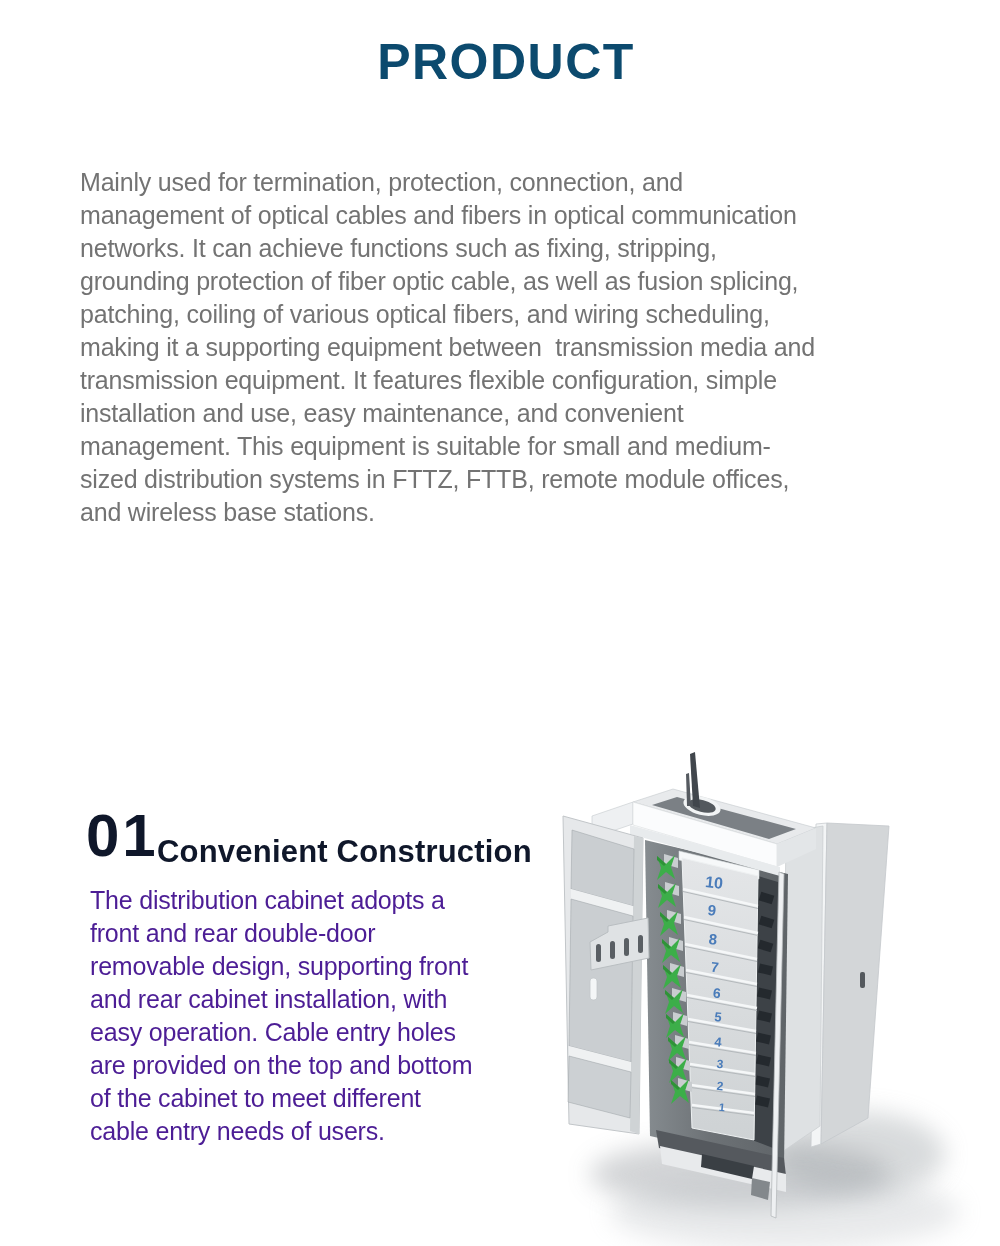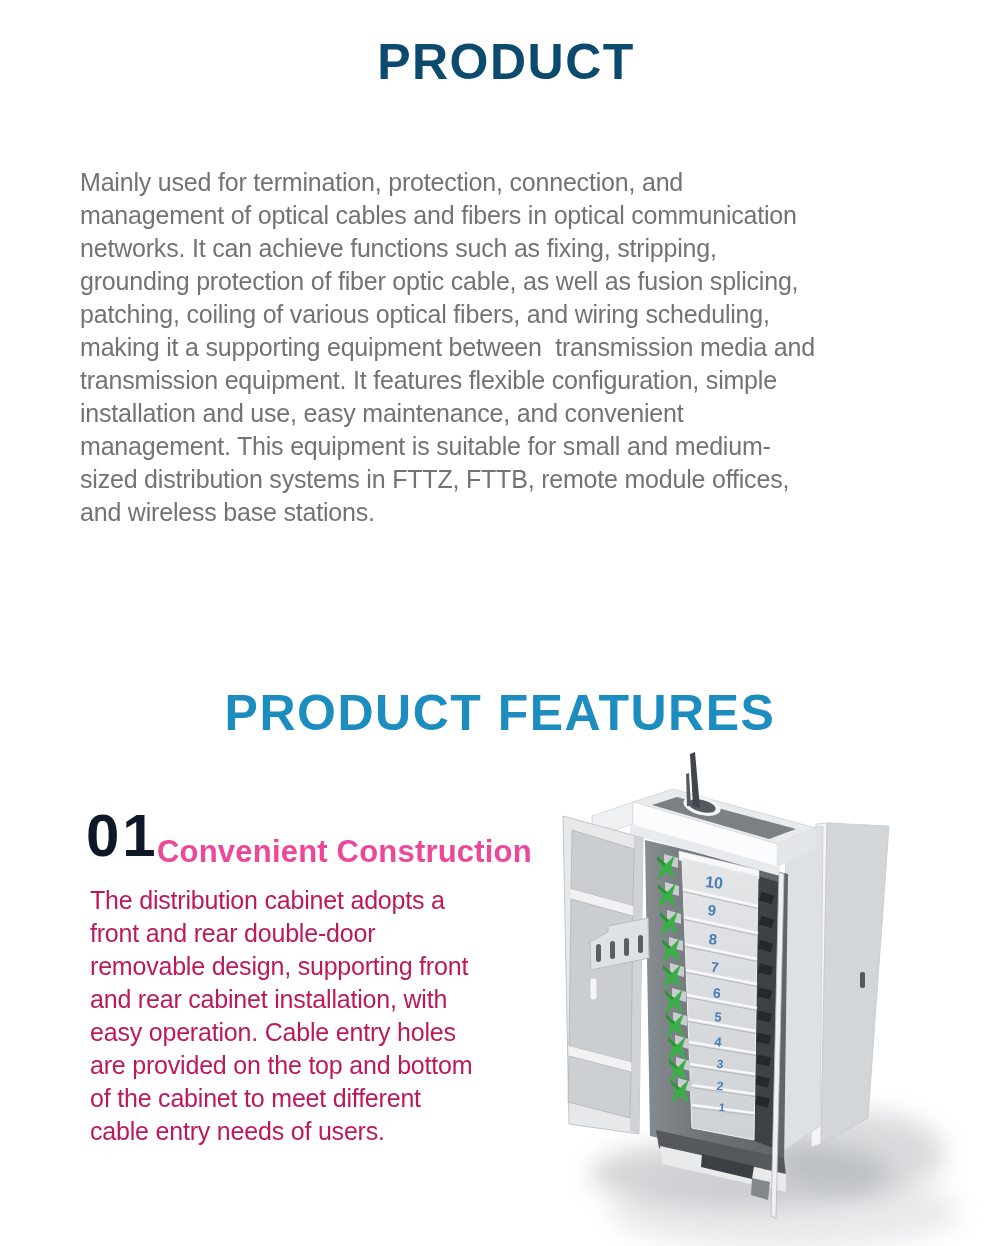--- a/index.html
+++ b/index.html
@@ -22,26 +22,26 @@
     position:absolute;left:0;right:0;top:684px;
     text-align:center;font-weight:bold;font-size:50px;
     color:#1d8dc0;letter-spacing:1.5px;
   }
   .feature-number{
     position:absolute;left:86px;top:806px;
     font-size:60px;font-weight:bold;color:#0f172a;letter-spacing:3px;line-height:1;
   }
   .feature-heading{
     position:absolute;left:157px;top:834px;
-    font-size:31px;font-weight:bold;color:#ec4899;letter-spacing:0.2px;
+    font-size:31px;font-weight:bold;color:#0f172a;letter-spacing:0.2px;
   }
   .feature-body{
     position:absolute;left:90px;top:884px;width:460px;
     font-size:25px;line-height:33px;letter-spacing:-0.2px;
-    white-space:pre;color:#be185d;
+    white-space:pre;color:#4c1d95;
   }
   .cabinet{
     position:absolute;left:530px;top:746px;width:470px;height:500px;
   }
   .cabinet svg{position:absolute;left:0;top:0;}
   .tray-label{
     position:absolute;transform:translate(-50%,-50%) rotate(6deg);
     color:#4a7cba;font-weight:bold;font-family:"Liberation Sans",sans-serif;
   }
 </style>
@@ -59,21 +59,20 @@
 networks. It can achieve functions such as fixing, stripping,
 grounding protection of fiber optic cable, as well as fusion splicing,
 patching, coiling of various optical fibers, and wiring scheduling,
 making it a supporting equipment between  transmission media and
 transmission equipment. It features flexible configuration, simple
 installation and use, easy maintenance, and convenient
 management. This equipment is suitable for small and medium-
 sized distribution systems in FTTZ, FTTB, remote module offices,
 and wireless base stations.</div>
 
-  <div class="features-title">PRODUCT FEATURES</div>
 
   <div class="feature-number">01</div>
   <div class="feature-heading">Convenient Construction</div>
   <div class="feature-body">The distribution cabinet adopts a
 front and rear double-door
 removable design, supporting front
 and rear cabinet installation, with
 easy operation. Cable entry holes
 are provided on the top and bottom
 of the cabinet to meet different

